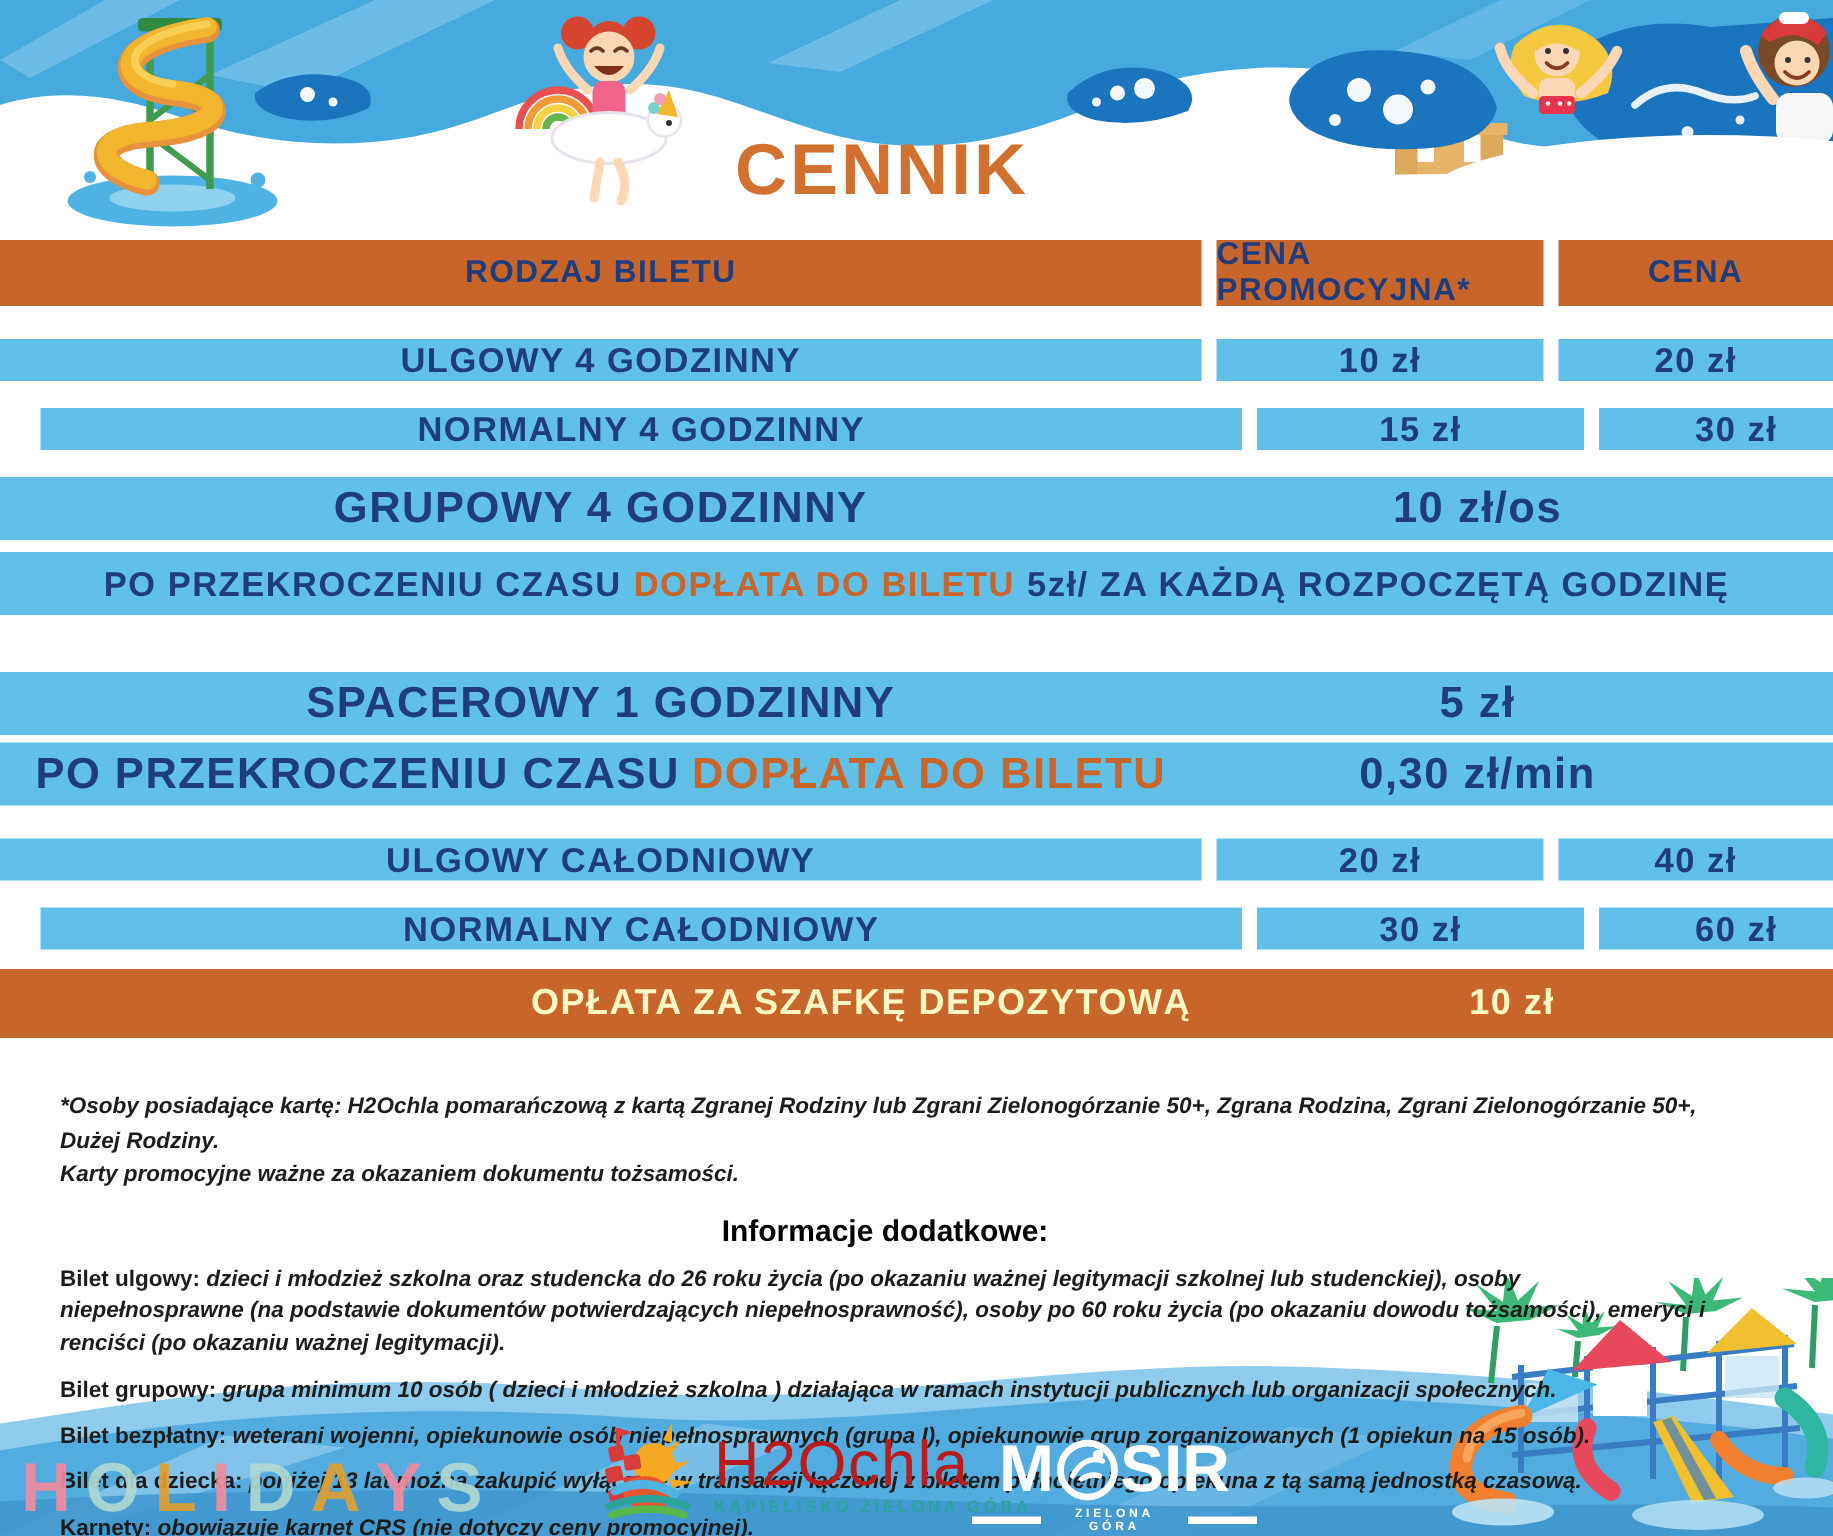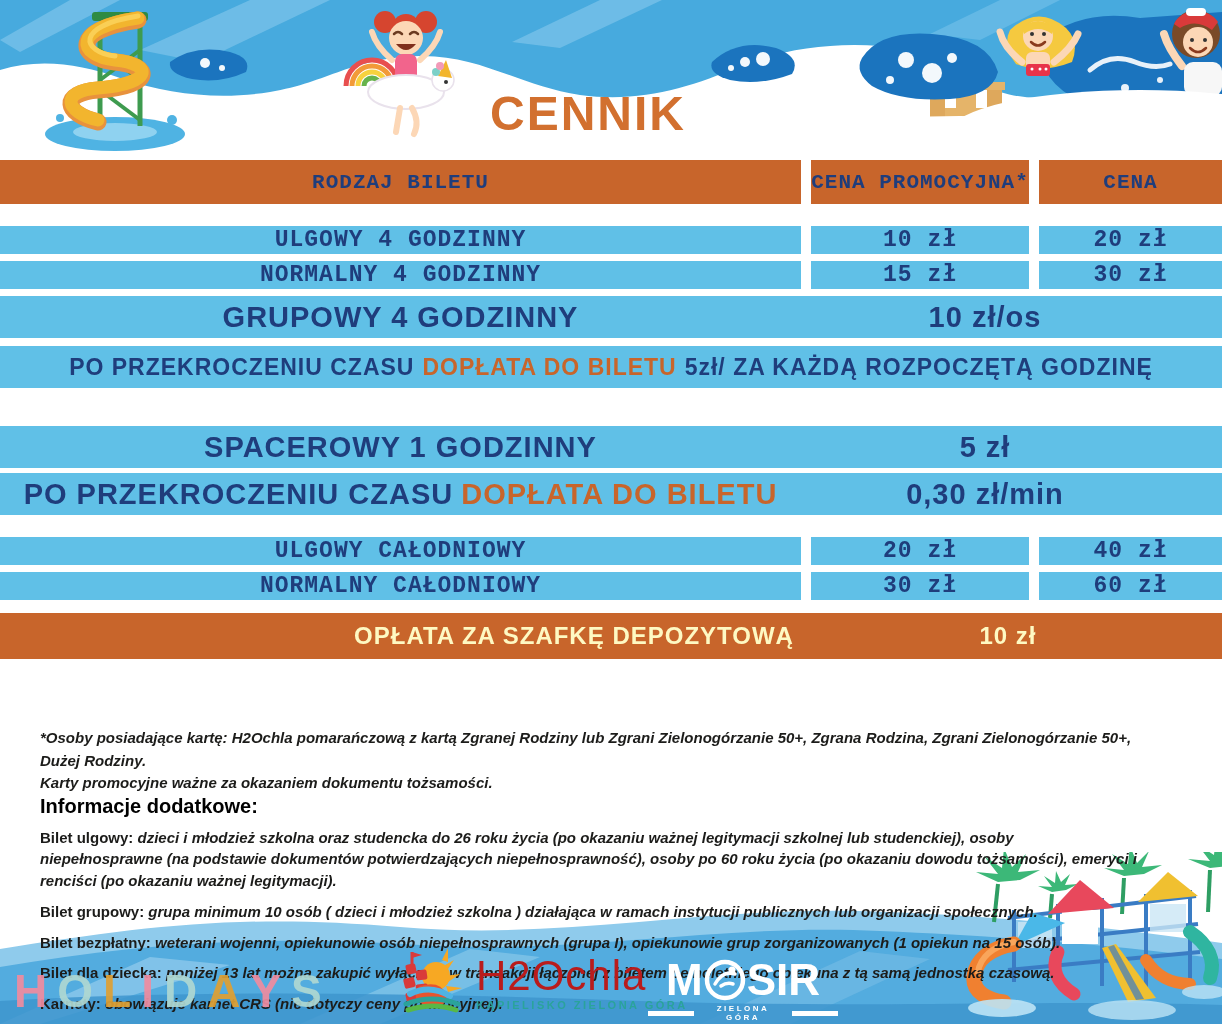--- a/index.html
+++ b/index.html
@@ -8,21 +8,21 @@
   #page{position:relative;width:1222px;height:1024px;overflow:hidden;background:#fff;}
 
   
   .banner{position:absolute;top:0;left:0;width:1026px;height:160px;}
   .banner svg{display:block;}
   .title{position:absolute;top:86px;left:0;width:1176px;text-align:center;
          font-size:48px;font-weight:800;letter-spacing:2px;color:#D2702F;}
 
   
   .ptable{position:absolute;top:160px;left:0;width:1222px;}
-  .grid{display:grid;grid-template-columns:801px 218px 183px;column-gap:10px;font-family:Liberation Mono, monospace;}
+  .grid{display:grid;grid-template-columns:801px 218px 183px;column-gap:10px;}
   .cell{display:flex;align-items:center;justify-content:center;
         color:#1F3D7C;font-weight:bold;letter-spacing:1px;}
   .hdr .cell{background:#C8652B;height:44px;font-size:21px;}
   .rowb .cell{background:#60C0E7;height:28px;font-size:23px;}
   .bar{position:relative;background:#60C0E7;height:42px;color:#1F3D7C;
        font-weight:bold;letter-spacing:1px;font-size:29px;}
   .bar .lbl{position:absolute;left:0;top:0;width:801px;height:100%;
             display:flex;align-items:center;justify-content:center;}
   .bar .prc{position:absolute;left:811px;top:0;width:348px;height:100%;
             display:flex;align-items:center;justify-content:center;}
@@ -30,27 +30,27 @@
             background:#60C0E7;height:42px;color:#1F3D7C;font-weight:bold;
             font-size:23px;letter-spacing:1px;}
   .orangebar{position:relative;background:#C8652B;height:46px;color:#fef9c3;
              font-weight:bold;font-size:24px;letter-spacing:1px;}
   .orangebar .lbl{position:absolute;left:0;top:0;width:1148px;height:100%;
                   display:flex;align-items:center;justify-content:center;}
   .orangebar .prc{position:absolute;left:811px;top:0;width:394px;height:100%;
                   display:flex;align-items:center;justify-content:center;}
   .org{color:#C8652B;}
   .seg + .seg{margin-left:8px;}
-  .mt22{margin-top:22px;}.mt7{margin-top:7px;}.mt8{margin-top:8px;}
+  .mt22{margin-top:22px;}.mt7{margin-top:18px;padding-left:27px;}.mt8{margin-top:8px;}
   .mt38{margin-top:38px;}.mt5{margin-top:5px;}.mt13{margin-top:13px;}
 
   
   .notes{position:absolute;left:40px;top:727px;width:1100px;z-index:3;color:#1C1C1A;}
   .footnote{font-size:15px;font-weight:bold;font-style:italic;line-height:1.5;}
-  .info-h{margin-top:0;font-size:20px;font-weight:bold;color:#000;font-style:normal;}
+  .info-h{margin-top:15px;font-size:20px;font-weight:bold;color:#000;font-style:normal;text-align:center;}
   .info-p{margin-top:9px;font-size:15px;line-height:1.45;}
   .info-p .lab{font-weight:bold;}
   .info-p .txt{font-weight:bold;font-style:italic;}
 
   
   .waves{position:absolute;left:0;bottom:0;width:1222px;height:175px;z-index:1;}
   .playground{position:absolute;top:852px;right:0;width:290px;height:172px;z-index:2;}
   .holidays{position:absolute;left:14px;top:964px;z-index:4;font-size:46px;
             font-weight:800;letter-spacing:10px;opacity:.92;}
   .holidays span{display:inline-block;}

